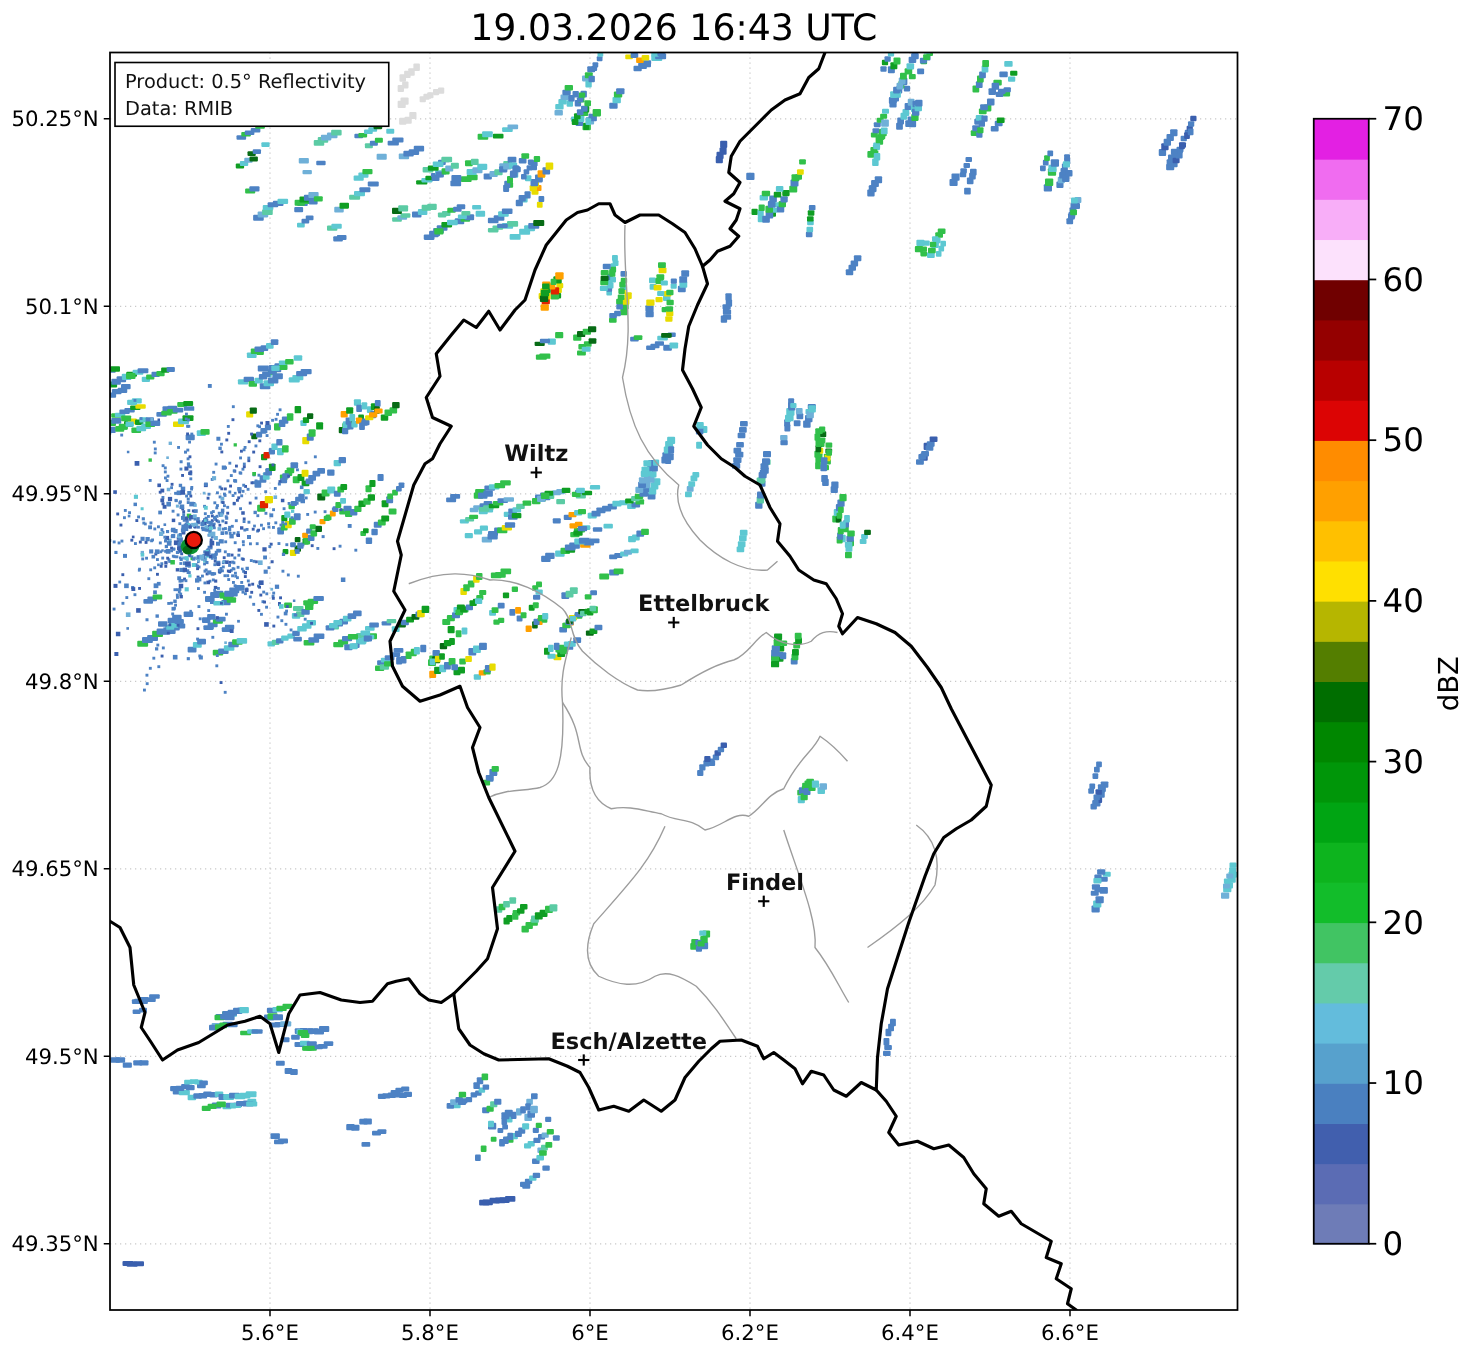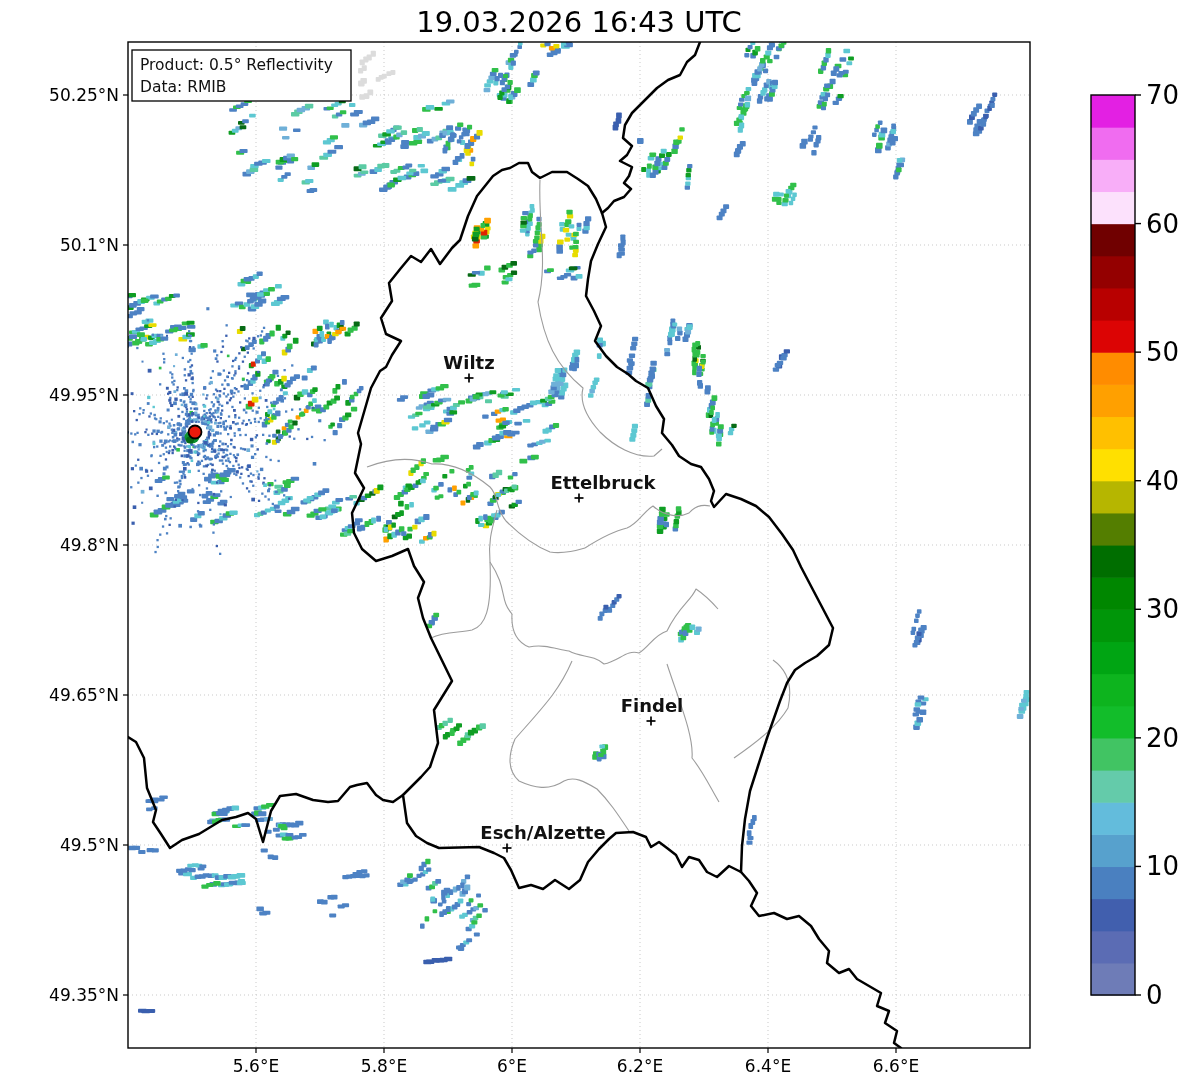--- a/index.html
+++ b/index.html
@@ -1,16 +1,16 @@
 <!DOCTYPE html>
 <html><head>
 <meta charset="utf-8">
 <style>
   html,body{margin:0;padding:0;background:#fff;}
-  .fig{position:relative;width:996px;height:1081px;background:#fff;font-family:"DejaVu Sans",sans-serif;padding-left:40px;}
+  .fig{position:relative;width:996px;height:1081px;background:#fff;font-family:"DejaVu Sans",sans-serif;}
   svg{display:block;}
   .title{font-size:29px;fill:#000;text-anchor:middle;font-family:"DejaVu Sans",sans-serif;}
   .ann{fill:#fff;stroke:#000;stroke-width:1.3;}
   .ann-t{font-size:15.5px;fill:#111;font-family:"DejaVu Sans",sans-serif;}
   .cbl{font-size:22px;fill:#000;font-family:"DejaVu Sans",sans-serif;}
   .frame{fill:none;stroke:#000;stroke-width:1.4;}
   text{font-family:"DejaVu Sans",sans-serif;}
 </style>
 </head>
 <body>

